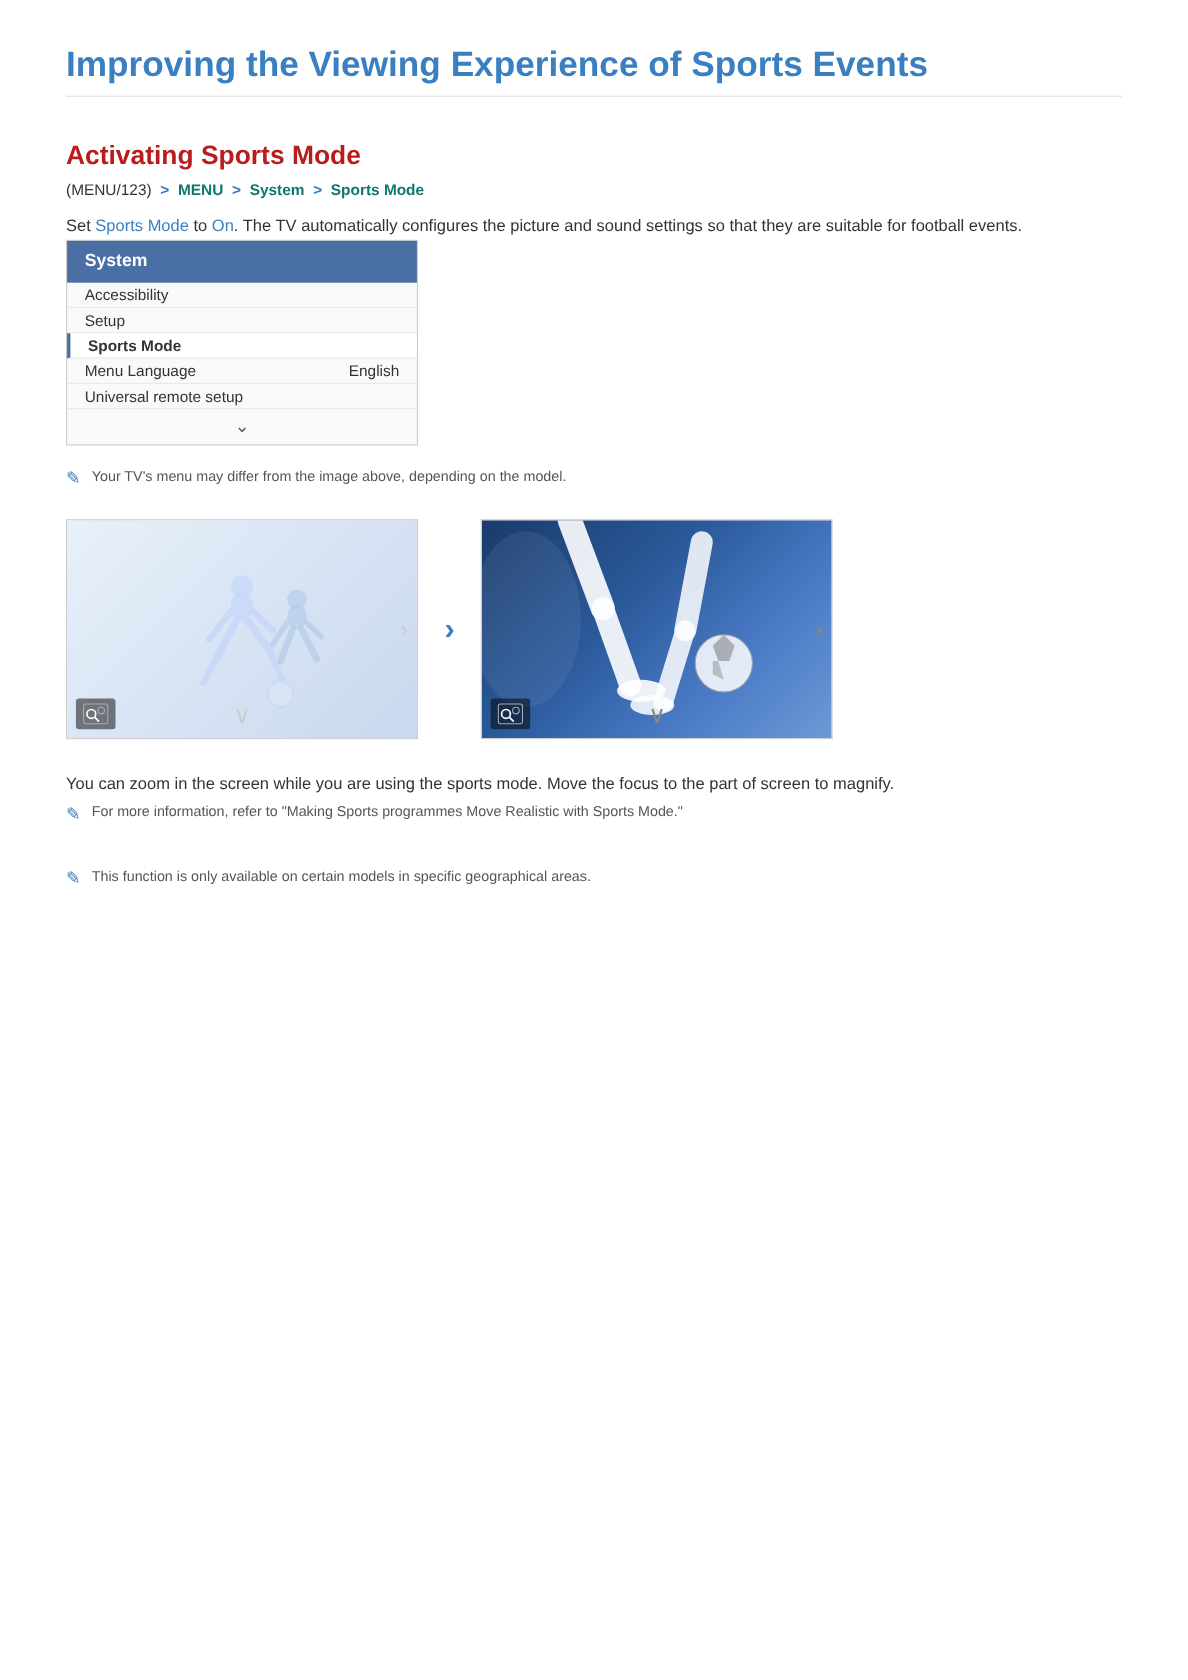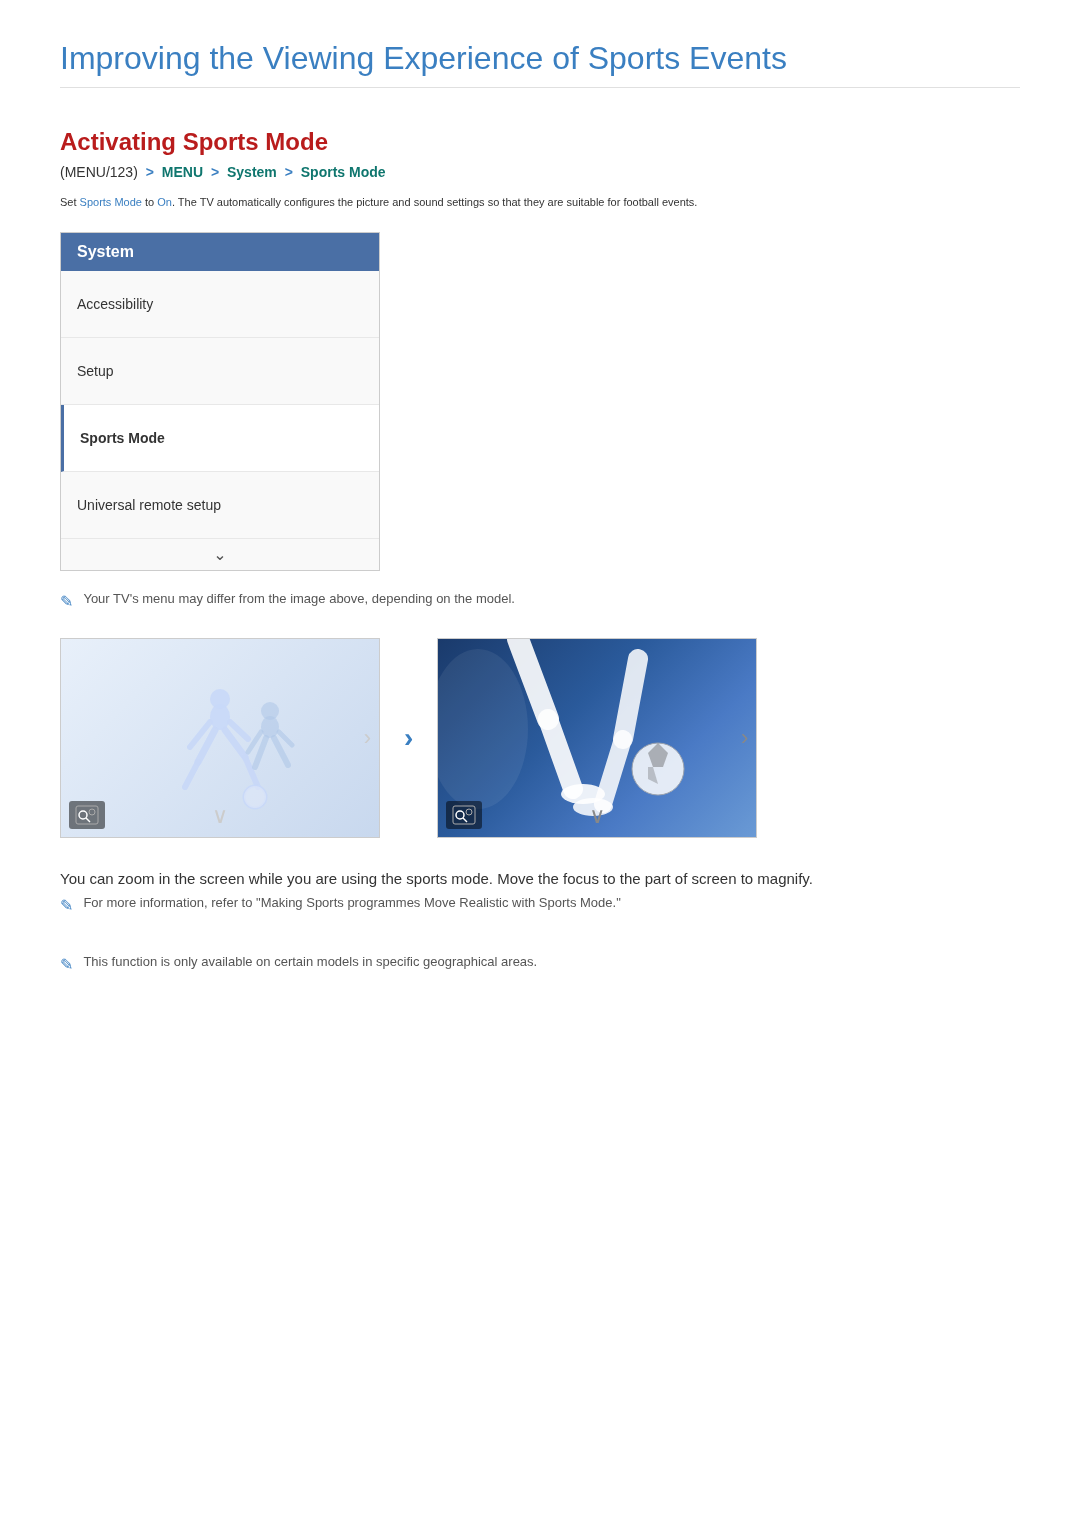--- a/index.html
+++ b/index.html
@@ -6,21 +6,21 @@
     body {
       font-family: 'Segoe UI', Arial, sans-serif;
       background: #fff;
       color: #333;
       padding: 40px 60px;
       max-width: 1080px;
       min-height: 1527px;
     }
     .page-title {
       font-size: 32px;
-      font-weight: 400;
+      font-weight: 700;
       color: #3a7fc1;
       margin-bottom: 40px;
       padding-bottom: 10px;
       border-bottom: 1px solid #e0e0e0;
     }
     .section-title {
       font-size: 24px;
       font-weight: 600;
       color: #b91c1c;
       margin-bottom: 8px;
@@ -36,23 +36,22 @@
     .breadcrumb .bc-link {
       color: #0f766e;
       font-weight: 700;
     }
     .breadcrumb .bc-sep {
       color: #3a7fc1;
       margin: 0 4px;
       font-weight: bold;
     }
     .intro-text {
-      font-size: 11px;
+      font-size: 15px;
       line-height: 1.6;
-      margin-bottom: 20px;
       color: #333;
     }
     .intro-text .highlight {
       color: #3a7fc1;
       font-weight: 500;
     }
     
     .system-menu {
       width: 320px;
       border: 1px solid #ccc;
@@ -60,21 +59,21 @@
       margin-bottom: 18px;
     }
     .system-menu-header {
       background: #4a6fa5;
       color: #fff;
       font-size: 16px;
       font-weight: 600;
       padding: 10px 16px;
     }
     .menu-item {
-      padding: 25px 16px;
+      padding: 3px 16px;
       font-size: 14px;
       color: #333;
       border-bottom: 1px solid #e8e8e8;
       display: flex;
       justify-content: space-between;
       align-items: flex-end;
     }
     .menu-item:last-child {
       border-bottom: none;
     }
@@ -210,20 +209,24 @@
   <div class="menu-item">
     <span>Accessibility</span>
   </div>
   <div class="menu-item">
     <span>Setup</span>
   </div>
   <div class="menu-item active">
     <span>Sports Mode</span>
   </div>
   <div class="menu-item">
+    <span>Menu Language</span>
+    <span class="menu-value">English</span>
+  </div>
+  <div class="menu-item">
     <span>Universal remote setup</span>
   </div>
   <div class="menu-chevron-down">
     <span>⌄</span>
   </div>
 </div>
 
 <div class="note">
   <span class="pencil-icon">✎</span>
   <span>Your TV's menu may differ from the image above, depending on the model.</span>

